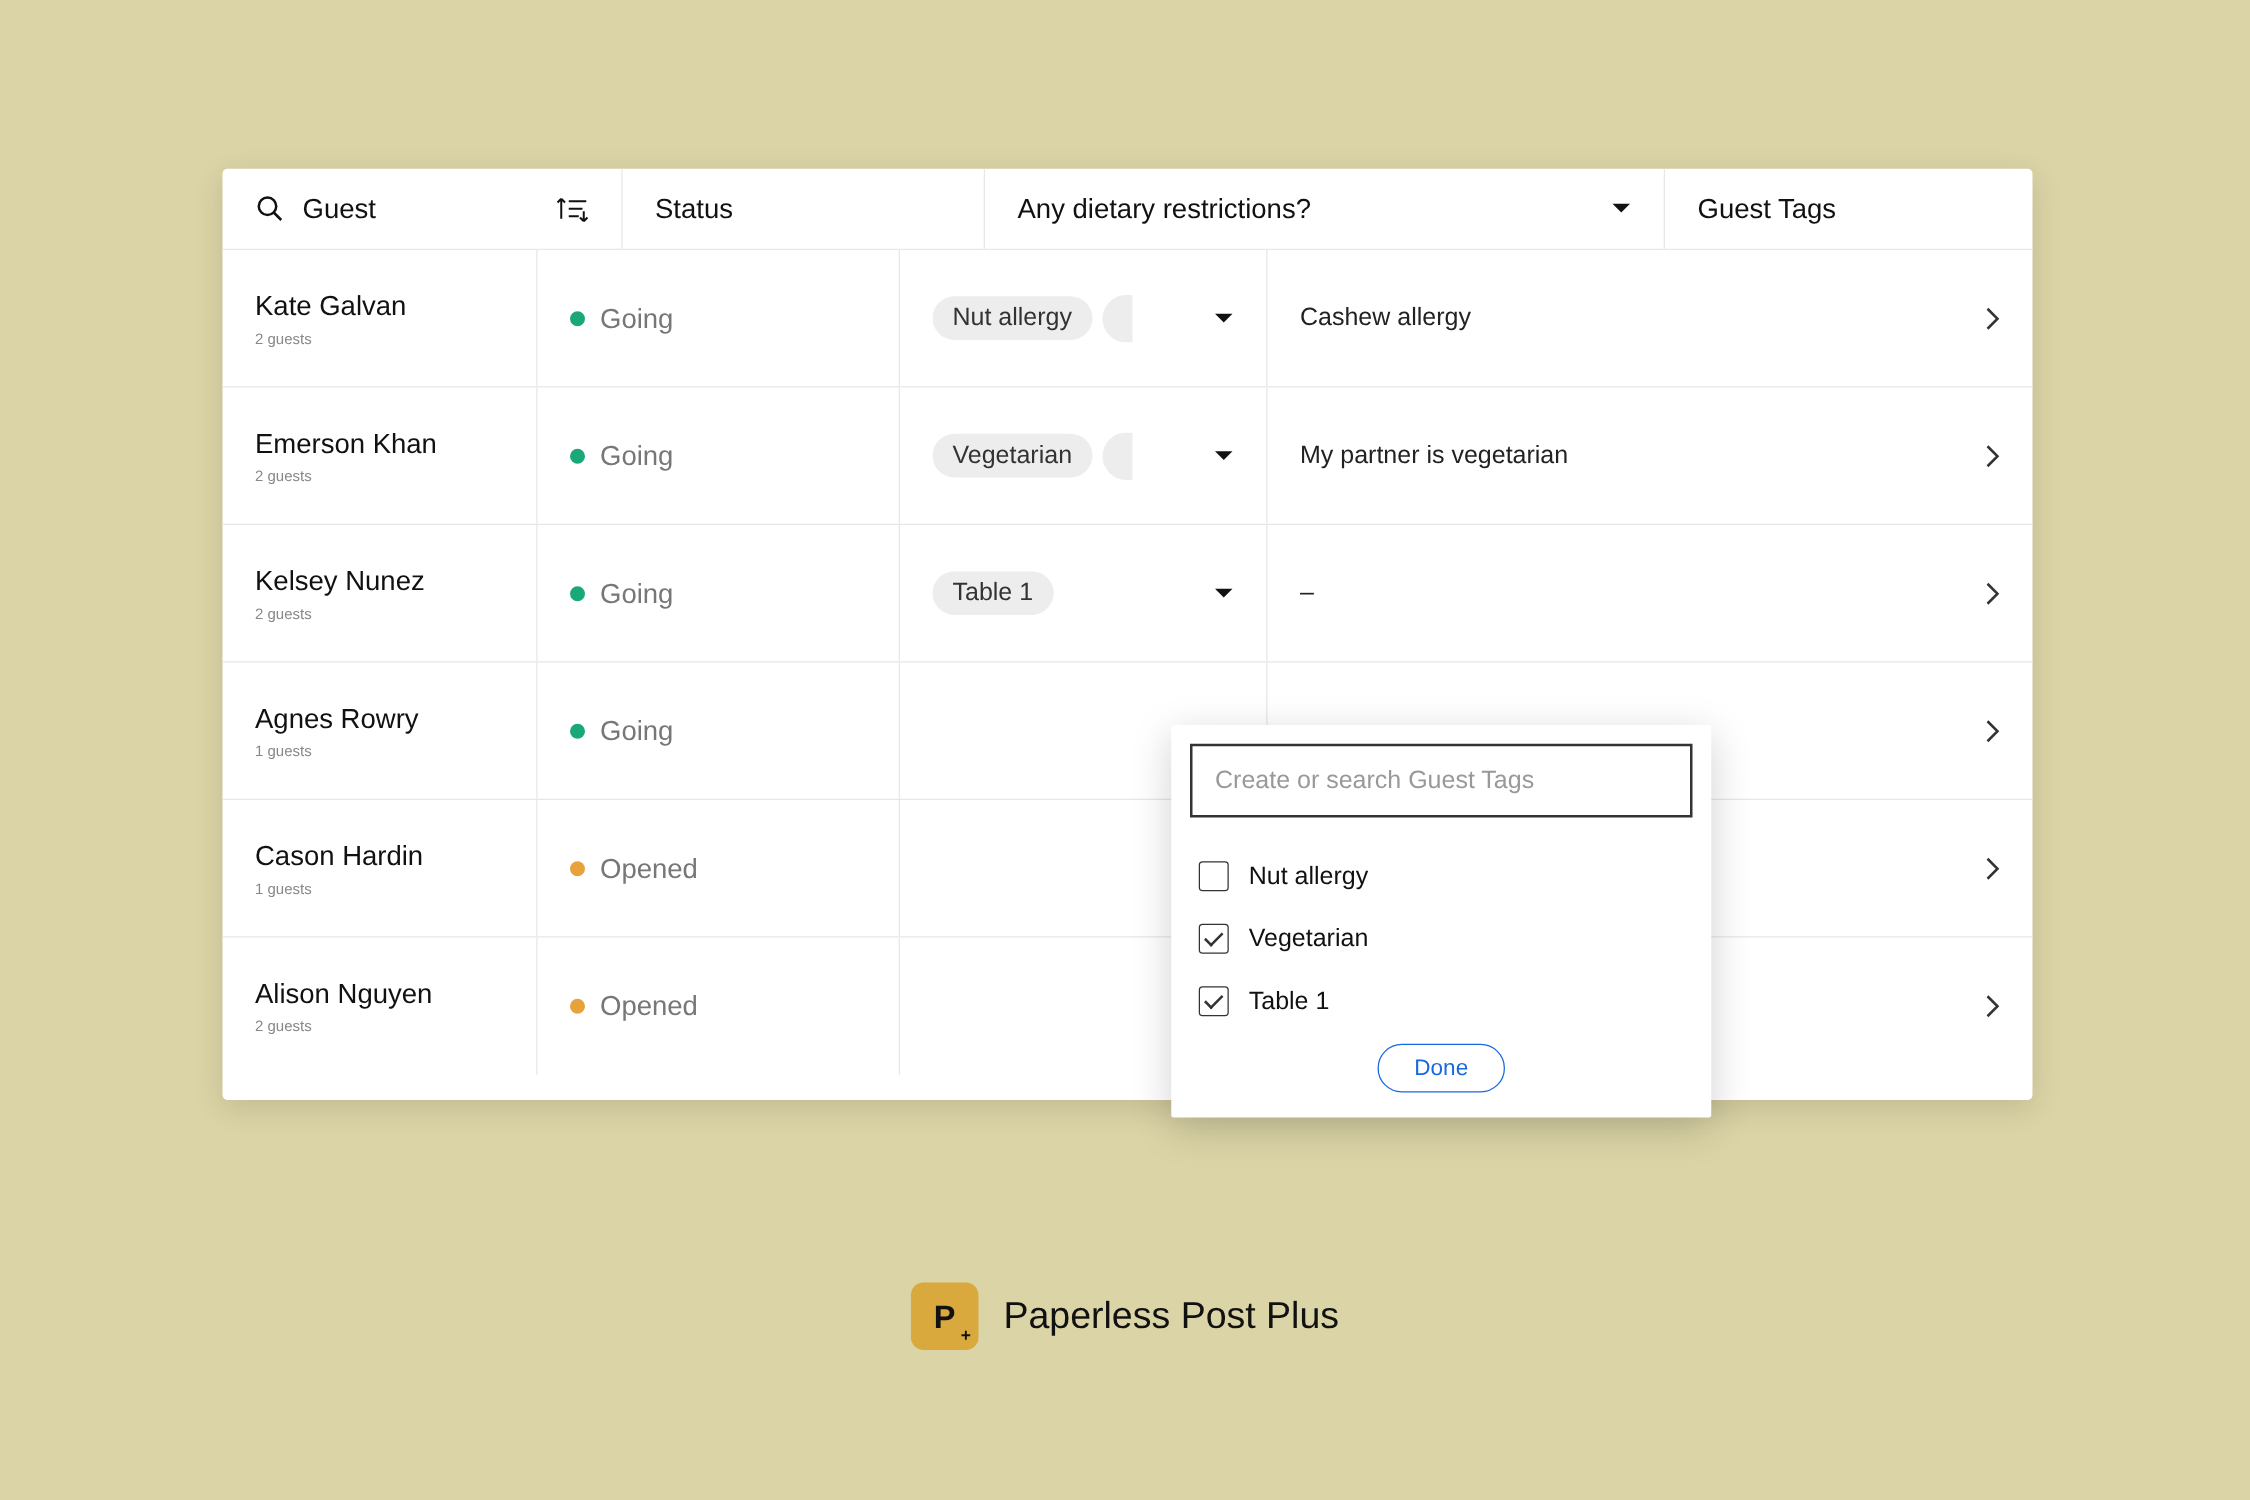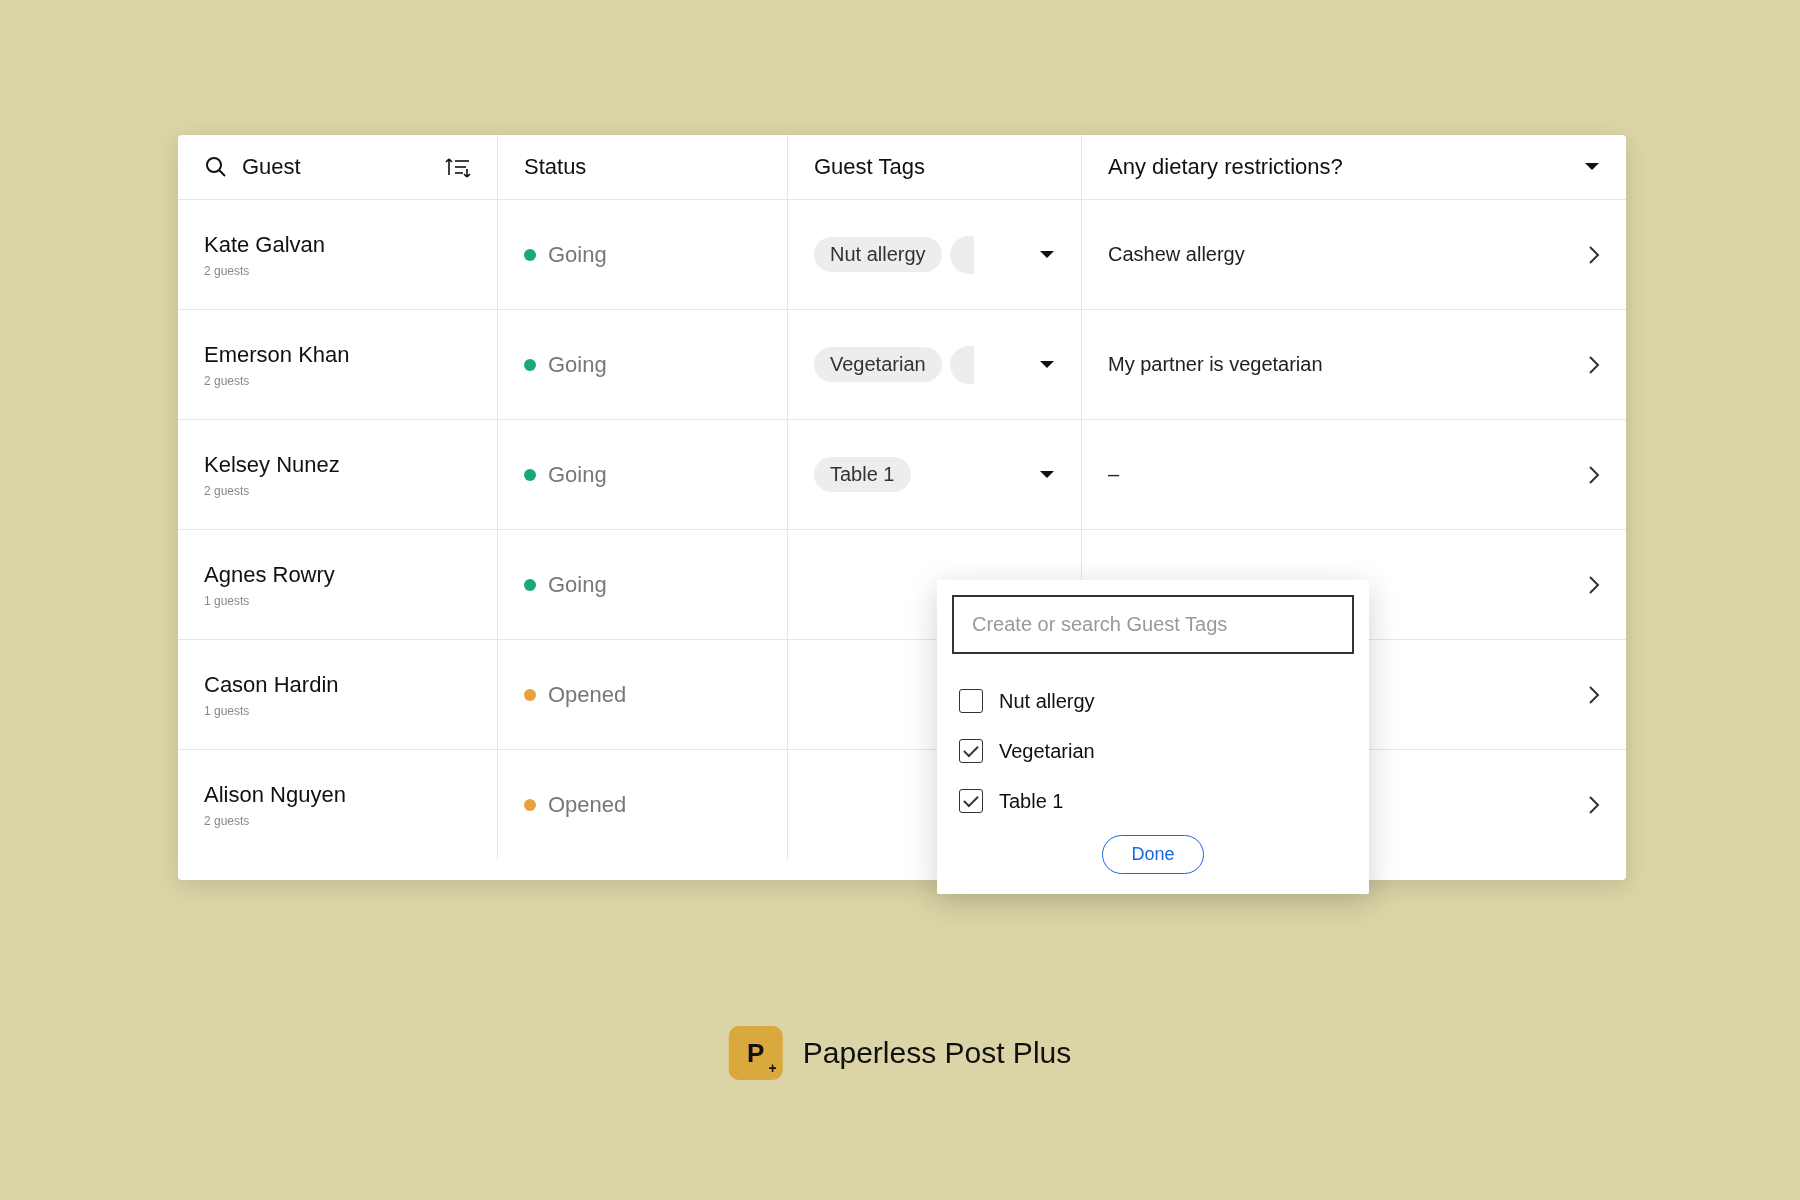--- a/index.html
+++ b/index.html
@@ -54,21 +54,21 @@
   }
   .row:last-child { border-bottom: none; }
 
   .cell {
     border-right: 1px solid #e7e7e7;
     padding: 0 26px;
     display: flex;
     align-items: center;
   }
   .cell:last-child { border-right: none; }
-  .cell-guest  { width: 320px; flex-direction: column; align-items: flex-start; justify-content: center; gap: 6px;}
+  .cell-guest  { width: 252px; flex-direction: column; align-items: flex-start; justify-content: center; gap: 6px;}
   .cell-status { width: 290px; gap: 12px; }
   .cell-tags   { width: 294px; gap: 10px; position: relative; }
   .cell-diet   { flex: 1; justify-content: space-between; }
 
   .guest-name { font-size: 22px; color: #111; font-weight: 500; }
   .guest-sub  { font-size: 12px; color: #888; }
 
   .dot { width: 12px; height: 12px; border-radius: 50%; }
   .dot.green  { background: #1aa87a; }
   .dot.orange { background: #e8a23c; }
@@ -188,30 +188,30 @@
           <line x1="10" y1="6" x2="24" y2="6"></line>
           <line x1="10" y1="12" x2="21" y2="12"></line>
           <line x1="10" y1="18" x2="18" y2="18"></line>
           <path d="M24 14 L24 22 M24 22 L21 19 M24 22 L27 19" transform="translate(-2,0)"></path>
         </svg>
       </span>
     </div>
     <div class="col col-status">
       <span class="hdr-label">Status</span>
     </div>
-    <div class="col col-tags">
-      <span class="hdr-label">Guest Tags</span>
-    </div>
     <div class="col col-diet">
       <span class="hdr-label">Any dietary restrictions?</span>
       <span class="caret-down">
         <svg width="16" height="10" viewBox="0 0 16 10">
             <path d="M1 1 L8 8 L15 1" fill="#111"></path>
           </svg>
       </span>
+    </div>
+    <div class="col col-tags">
+      <span class="hdr-label">Guest Tags</span>
     </div>
   </div>
 
   <div id="rows-container">
       <div class="row">
         <div class="cell cell-guest">
           <div class="guest-name">Kate Galvan</div>
           <div class="guest-sub">2 guests</div>
         </div>
         <div class="cell cell-status">

